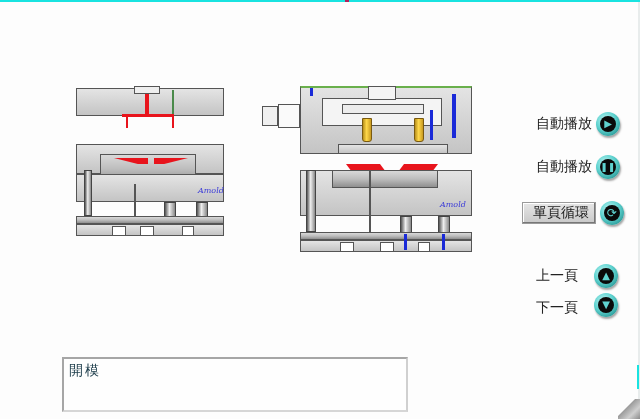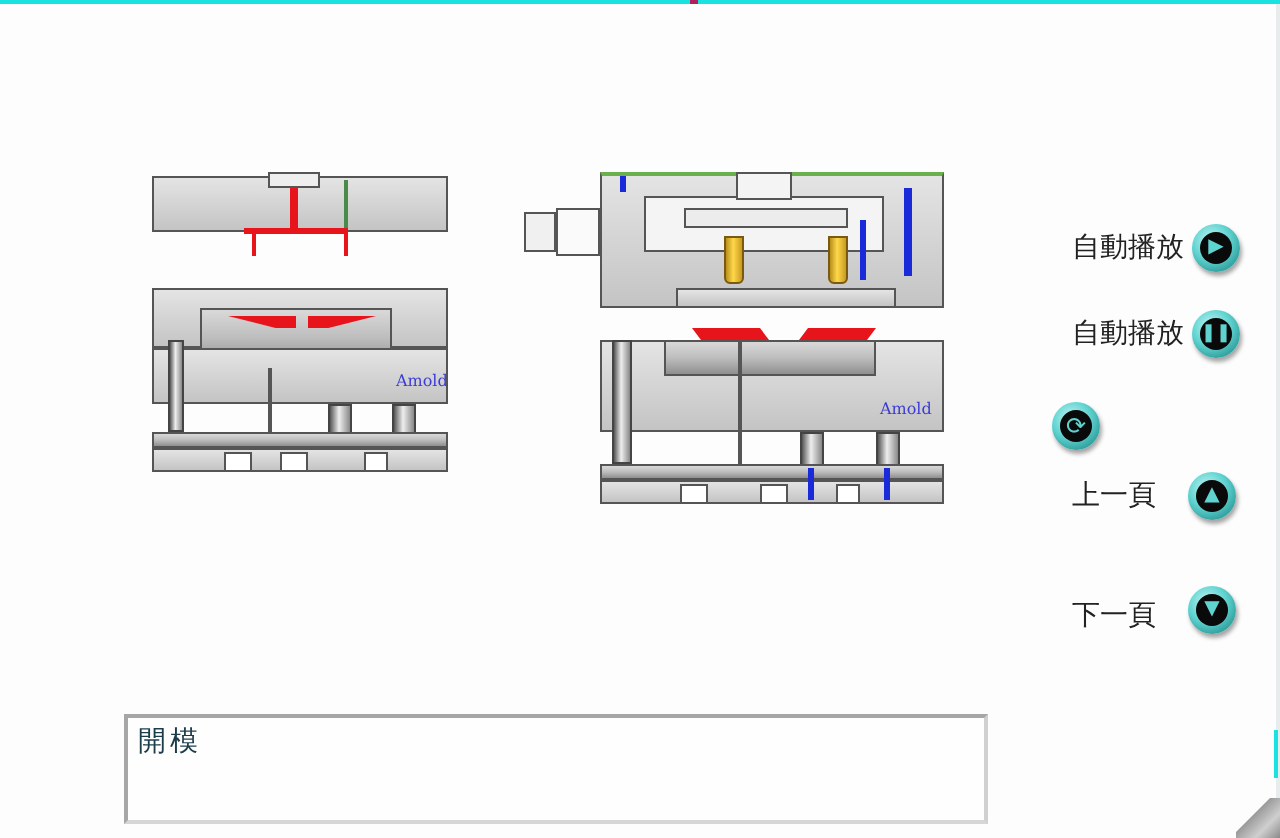--- a/index.html
+++ b/index.html
@@ -13,30 +13,30 @@
   
   .diag{position:absolute;}
   .plate{position:absolute;background:linear-gradient(#d9d9d9,#bdbdbd 50%,#8f8f8f);border:1px solid #555;box-sizing:border-box;}
   .plate.light{background:linear-gradient(#e4e4e4,#c4c4c4);}
   .pillar{position:absolute;background:linear-gradient(90deg,#555,#eee 45%,#888);border:1px solid #444;box-sizing:border-box;}
   .hole{position:absolute;background:#fff;border:1px solid #555;box-sizing:border-box;}
   .red{position:absolute;background:#e8141c;}
   .blue{position:absolute;background:#1a2ad8;}
   .gold{position:absolute;background:linear-gradient(90deg,#b8901c,#ffd84a 45%,#c89a20);border:1px solid #7a5a10;box-sizing:border-box;border-radius:0 0 3px 3px;}
   .line{position:absolute;background:#555;}
-  .sig{position:absolute;color:#3a3ad8;font-family:"DejaVu Serif",serif;font-size:8px;}
+  .sig{position:absolute;color:#3a3ad8;font-style:italic;font-family:"DejaVu Serif",serif;font-size:8px;}
 
   
   .ctrl{position:absolute;display:flex;align-items:center;}
   .ctrl .label{font-size:14px;color:#222;white-space:nowrap;}
   .ctrl .btn{width:24px;height:24px;border-radius:50%;background:radial-gradient(circle at 40% 35%,#c6f7f5 0%,#5fd3d0 45%,#2c9a98 80%,#1e6e6d 100%);display:flex;align-items:center;justify-content:center;box-shadow:1px 2px 2px rgba(0,0,0,0.35);margin-left:4px;}
   .ctrl .btn .inner{width:16px;height:16px;border-radius:50%;background:#0a0a0a;display:flex;align-items:center;justify-content:center;color:#5fd3d0;font-size:10px;line-height:1;}
   .ctrl .label.active{background:linear-gradient(#e6e6e6,#c9c9c9);border:1px solid #9a9a9a;box-shadow:inset -1px -1px 0 #777, inset 1px 1px 0 #fff;padding:1px 6px 1px 10px;}
 
-  .caption{position:absolute;left:62px;top:357px;width:432px;height:55px;border:2px solid #a6a6a6;border-right-color:#d0d0d0;border-bottom-color:#d6d6d6;box-sizing:border-box;background:#fefefe;padding:3px 5px;font-size:14px;color:#1c3c4a;letter-spacing:2px;}
+  .caption{position:absolute;left:62px;top:357px;width:346px;height:55px;border:2px solid #a6a6a6;border-right-color:#d0d0d0;border-bottom-color:#d6d6d6;box-sizing:border-box;background:#fefefe;padding:3px 5px;font-size:14px;color:#1c3c4a;letter-spacing:2px;}
 </style>
 </head>
 <body>
 
 <div class="topbar">
     <div class="mark"></div>
   </div>
 <div class="rightbar"></div>
 <div class="rightcyan"></div>
 
@@ -107,25 +107,26 @@
       <span class="inner">▶</span>
     </span>
 </div>
 <div class="ctrl" style="left:536px;top:155px;">
   <span class="label">自動播放</span>
   <span class="btn">
       <span class="inner" style="font-size:9px;font-weight:bold;">❚❚</span>
     </span>
 </div>
 <div class="ctrl" style="left:522px;top:201px;">
+  <span class="label active">單頁循環</span>
   <span class="btn">
       <span class="inner" style="font-size:12px;">⟳</span>
     </span>
 </div>
-<div class="ctrl" style="left:536px;top:236px;">
+<div class="ctrl" style="left:536px;top:264px;">
   <span class="label">上一頁</span>
   <span class="btn" style="margin-left:16px;">
       <span class="inner">▲</span>
     </span>
 </div>
 <div class="ctrl" style="left:536px;top:293px;align-items:flex-end;">
   <span class="label">下一頁</span>
   <span class="btn" style="margin-left:16px;">
       <span class="inner">▼</span>
     </span>

